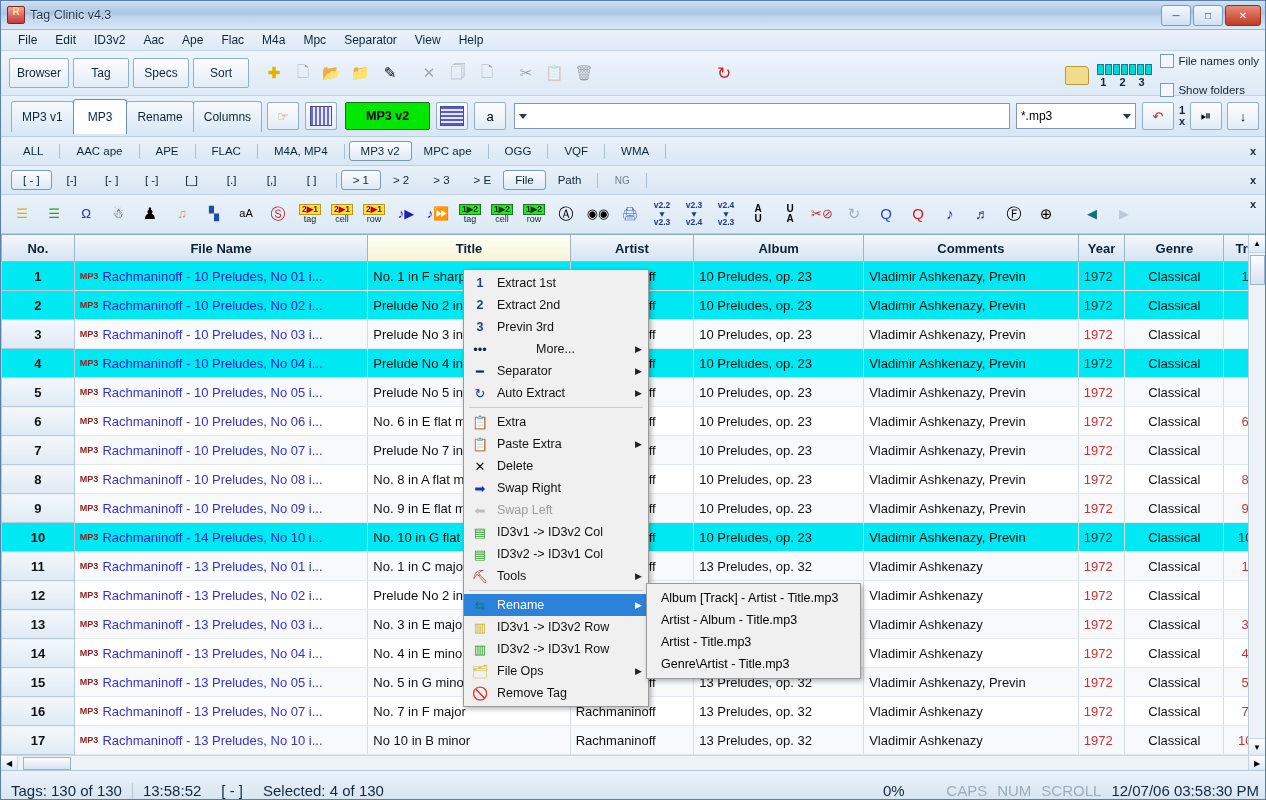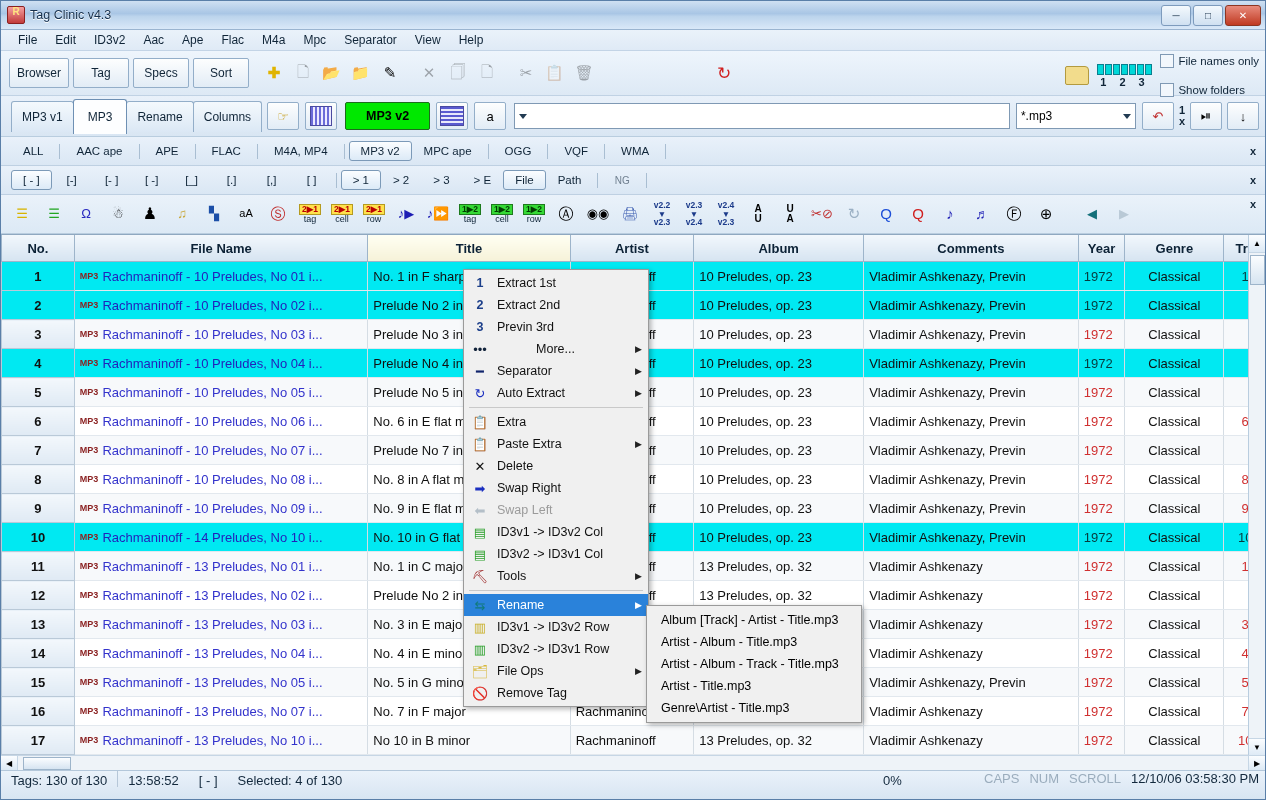--- a/index.html
+++ b/index.html
@@ -201,23 +201,23 @@
   .mi.disabled{color:#9b9b9b;}
   .msep{height:1px;background:#c9c9c9;margin:3px 5px;}
   .mi.centered .mtxt{text-align:center;}
   .submenu{
     position:absolute;background:#f0f0f0;border:1px solid #9a9a9a;
     box-shadow:2px 2px 5px rgba(0,0,0,.30);padding:3px 0;z-index:60;font-size:12.5px;
   }
   .submenu .mi{padding-left:14px;padding-right:22px;}
   
   .statusbar{
-    height:28px;flex:0 0 28px;display:flex;align-items:flex-start;
+    height:28px;flex:0 0 28px;display:flex;align-items:flex-end;
     background:linear-gradient(#eaf2fa,#d8e5f2);
-    border-top:1px solid #b3c7da;font-size:13px;color:#13293d;position:relative;
+    border-top:1px solid #b3c7da;font-size:15px;color:#13293d;position:relative;
   }
   .sbcell{padding:0 10px;height:18px;display:flex;align-items:center;}
   .sbdiv{width:1px;height:16px;background:#b6c7d8;}
   .sbright{position:absolute;right:6px;display:flex;align-items:center;gap:10px;}
   .dimtxt{color:#9badbd;}
 </style>
 </head>
 <body>
 
 <div class="app">
@@ -764,29 +764,26 @@
           <span class="mic" style="color: rgb(216, 184, 60);">🗂</span>
           <span class="mtxt">File Ops</span>
           <span class="sub">▶</span>
         </div>
         <div class="mi">
           <span class="mic" style="color: rgb(208, 138, 16);">🚫</span>
           <span class="mtxt">Remove Tag</span>
         </div>
       </div>
 
-    <div class="submenu" id="submenu" style="left:645px;top:370px;">
+    <div class="submenu" id="submenu" style="left:645px;top:348px;">
         <div class="mi">
           <span class="mtxt">Album [Track] - Artist - Title.mp3</span>
         </div>
         <div class="mi">
           <span class="mtxt">Artist - Album - Title.mp3</span>
-        </div>
-        <div class="mi">
-          <span class="mtxt">Artist - Album - Track - Title.mp3</span>
         </div>
         <div class="mi">
           <span class="mtxt">Artist - Title.mp3</span>
         </div>
         <div class="mi">
           <span class="mtxt">Genre\Artist - Title.mp3</span>
         </div>
       </div>
   </div>
 
@@ -794,17 +791,17 @@
     <div class="sbcell">Tags: 130 of 130</div>
     <div class="sbdiv"></div>
     <div class="sbcell">13:58:52</div>
     <div class="sbcell">[ - ]</div>
     <div class="sbcell">Selected: 4 of 130</div>
     <div style="position:absolute;left:872px;" class="sbcell">0%</div>
     <div class="sbright">
       <span class="dimtxt">CAPS</span>
       <span class="dimtxt">NUM</span>
       <span class="dimtxt">SCROLL</span>
-      <span>12/10/06 03:58:30 PM</span>
+      <span>12/07/06 03:58:30 PM</span>
     </div>
   </div>
 
 </div>
 
 </body></html>

